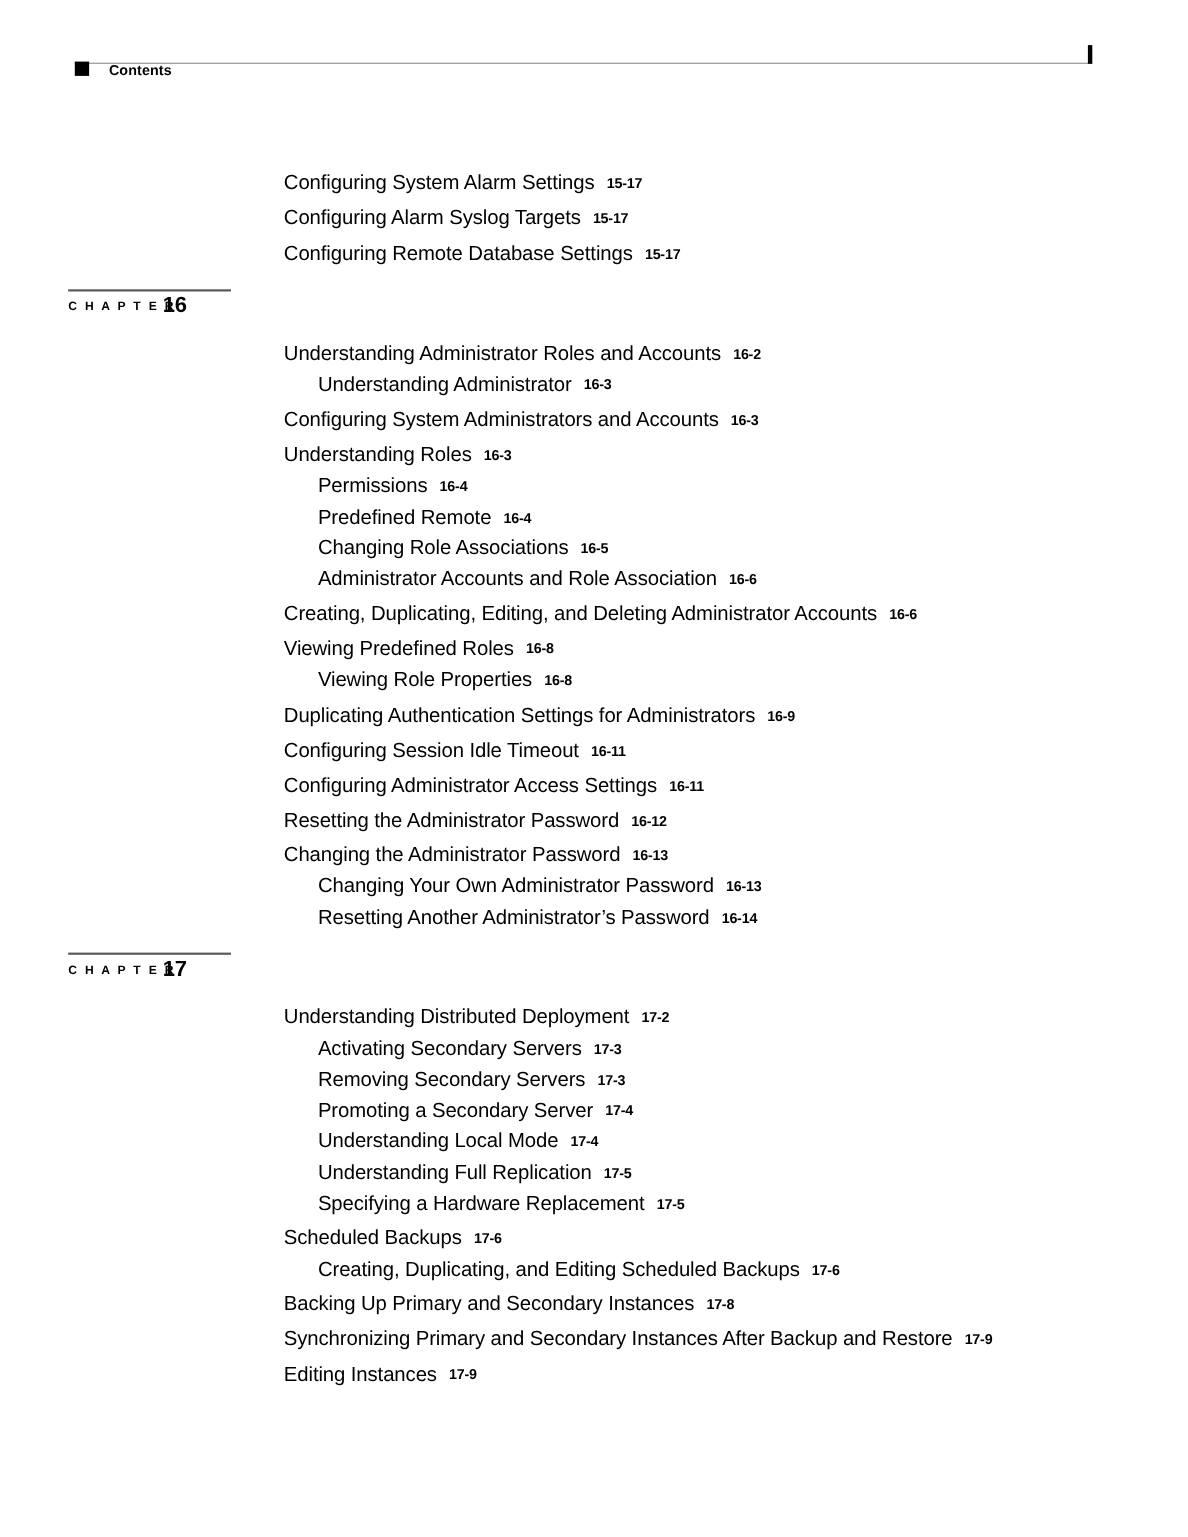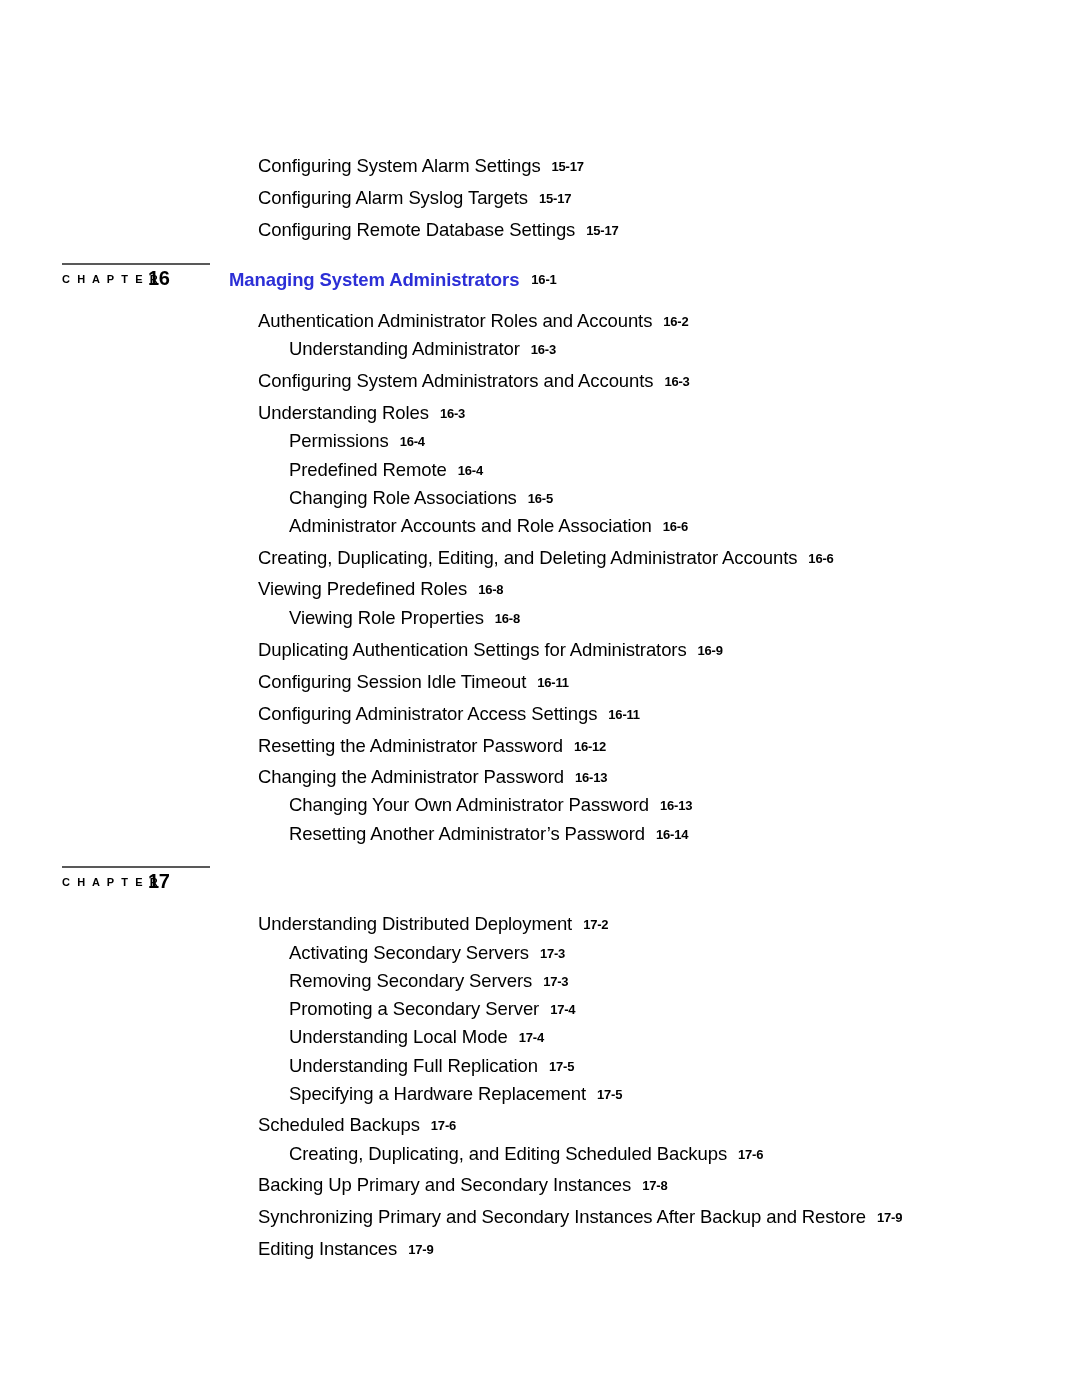--- a/index.html
+++ b/index.html
@@ -166,32 +166,37 @@
     top: 1280px;
     width: 1080px;
     height: 90px;
   }
 </style>
 </head>
 <body>
 
 <div class="page">
 
+  <div class="header">
+    <div class="header-rule"></div>
+    <div class="header-square"></div>
+    <div class="header-tick"></div>
+    <div class="header-label">Contents</div>
+  </div>
 
   <div class="toc" id="toc-root">
       <div class="entry lvl1" style="top: 155px;"><span class="title">Configuring System Alarm Settings</span><span class="pageno">15-17</span></div>
       <div class="entry lvl1" style="top: 187px;"><span class="title">Configuring Alarm Syslog Targets</span><span class="pageno">15-17</span></div>
       <div class="entry lvl1" style="top: 219px;"><span class="title">Configuring Remote Database Settings</span><span class="pageno">15-17</span></div>
       <div class="chapter" style="top: 263px;">
         <div class="chapter-rule"></div>
         <div class="chapter-label">C H A P T E R</div>
         <div class="chapter-num">16</div>
-        <div class="chapter-entry"><span class="title">Managing System Administrators</span><span class="pageno">16-1</span></div>
       </div>
-      <div class="entry lvl1" style="top: 310px;"><span class="title">Authentication Administrator Roles and Accounts</span><span class="pageno">16-2</span></div>
+      <div class="entry lvl1" style="top: 310px;"><span class="title">Understanding Administrator Roles and Accounts</span><span class="pageno">16-2</span></div>
       <div class="entry lvl2" style="top: 338px;"><span class="title">Understanding Administrator</span><span class="pageno">16-3</span></div>
       <div class="entry lvl1" style="top: 370px;"><span class="title">Configuring System Administrators and Accounts</span><span class="pageno">16-3</span></div>
       <div class="entry lvl1" style="top: 402px;"><span class="title">Understanding Roles</span><span class="pageno">16-3</span></div>
       <div class="entry lvl2" style="top: 430px;"><span class="title">Permissions</span><span class="pageno">16-4</span></div>
       <div class="entry lvl2" style="top: 459px;"><span class="title">Predefined Remote</span><span class="pageno">16-4</span></div>
       <div class="entry lvl2" style="top: 487px;"><span class="title">Changing Role Associations</span><span class="pageno">16-5</span></div>
       <div class="entry lvl2" style="top: 515px;"><span class="title">Administrator Accounts and Role Association</span><span class="pageno">16-6</span></div>
       <div class="entry lvl1" style="top: 547px;"><span class="title">Creating, Duplicating, Editing, and Deleting Administrator Accounts</span><span class="pageno">16-6</span></div>
       <div class="entry lvl1" style="top: 578px;"><span class="title">Viewing Predefined Roles</span><span class="pageno">16-8</span></div>
       <div class="entry lvl2" style="top: 607px;"><span class="title">Viewing Role Properties</span><span class="pageno">16-8</span></div>

